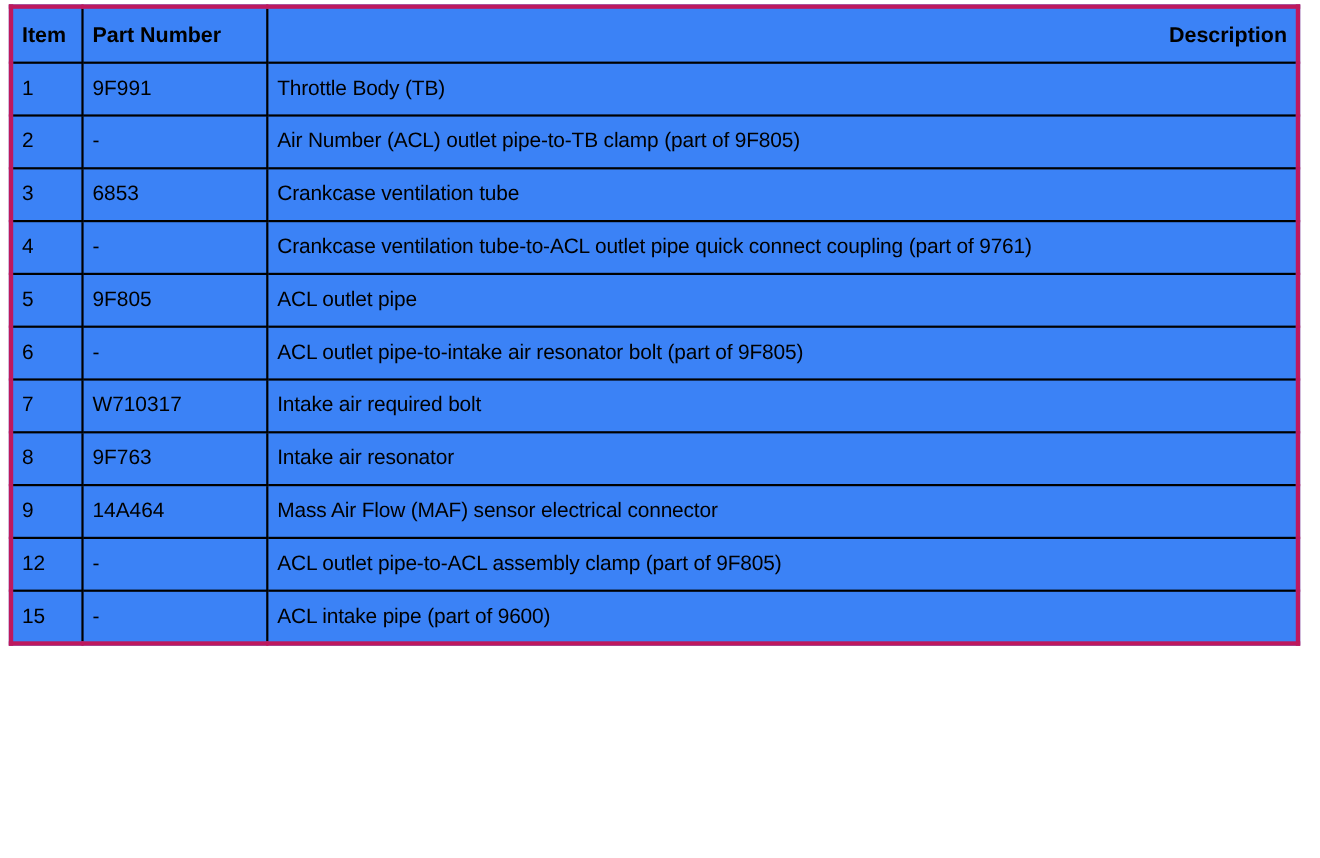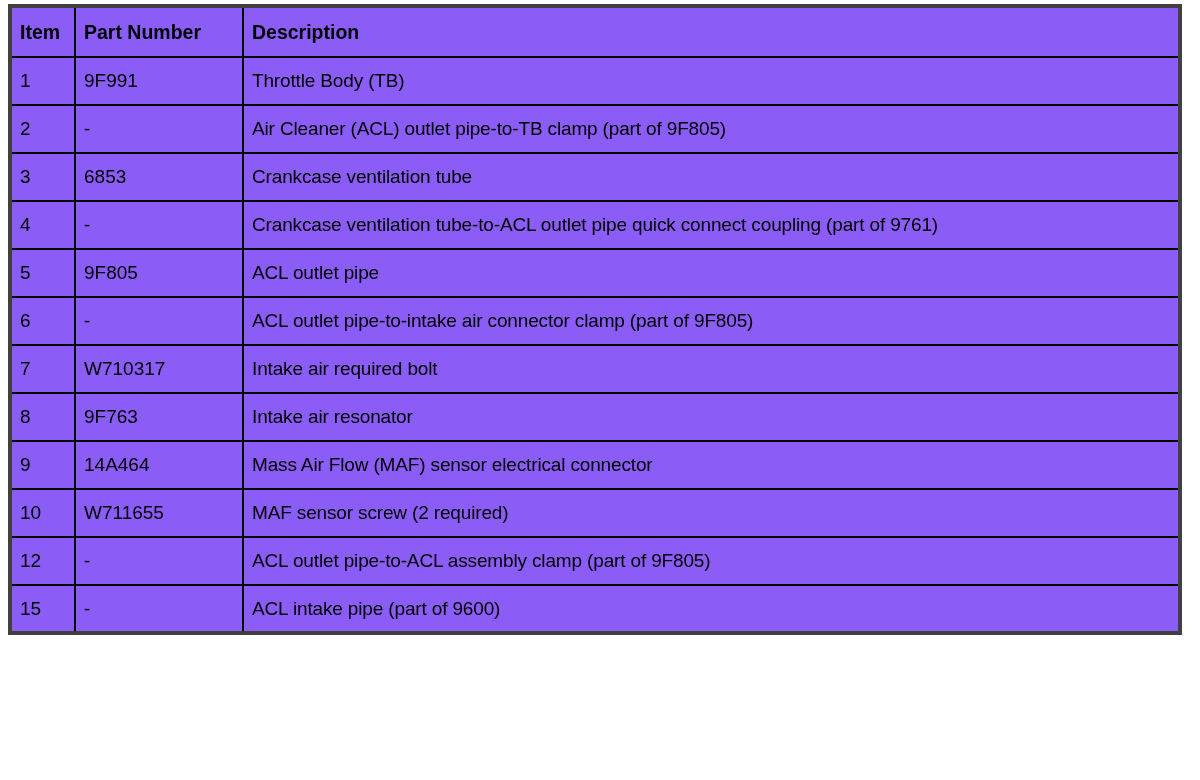--- a/index.html
+++ b/index.html
@@ -29,22 +29,22 @@
     position: absolute;
     left: 8px;
     top: 4px;
     width: 1170px;
   }
 
   table.parts-table {
     border-collapse: collapse;
     table-layout: fixed;
     width: 1170px;
-    border: 4px solid #404040;
-    background: #8b5cf6;
+    border: 4px solid #be185d;
+    background: #3b82f6;
   }
 
   table.parts-table col.col-item   { width: 65px;  }
   table.parts-table col.col-part   { width: 168px; }
   table.parts-table col.col-desc   { width: 937px; }
 
   table.parts-table th,
   table.parts-table td {
     border: 2px solid #000000;
     height: 48px;
@@ -58,21 +58,21 @@
   }
 
   table.parts-table thead th {
     font-weight: bold;
     height: 51px;
     font-size: 19.5px;
     text-align: left;
   }
 
   table.parts-table thead th.desc-head {
-    text-align: left;
+    text-align: right;
   }
 
   table.parts-table tbody td {
     font-weight: normal;
   }
 
   td.cell-item,
   td.cell-part {
     text-align: left;
   }
@@ -103,63 +103,58 @@
       </thead>
       <tbody id="parts-table-body">
           <tr>
             <td class="cell-item">1</td>
             <td class="cell-part">9F991</td>
             <td class="cell-desc">Throttle Body (TB)</td>
           </tr>
           <tr>
             <td class="cell-item">2</td>
             <td class="cell-part">-</td>
-            <td class="cell-desc">Air Cleaner (ACL) outlet pipe-to-TB clamp (part of 9F805)</td>
+            <td class="cell-desc">Air Number (ACL) outlet pipe-to-TB clamp (part of 9F805)</td>
           </tr>
           <tr>
             <td class="cell-item">3</td>
             <td class="cell-part">6853</td>
             <td class="cell-desc">Crankcase ventilation tube</td>
           </tr>
           <tr>
             <td class="cell-item">4</td>
             <td class="cell-part">-</td>
             <td class="cell-desc">Crankcase ventilation tube-to-ACL outlet pipe quick connect coupling (part of 9761)</td>
           </tr>
           <tr>
             <td class="cell-item">5</td>
             <td class="cell-part">9F805</td>
             <td class="cell-desc">ACL outlet pipe</td>
           </tr>
           <tr>
             <td class="cell-item">6</td>
             <td class="cell-part">-</td>
-            <td class="cell-desc">ACL outlet pipe-to-intake air connector clamp (part of 9F805)</td>
+            <td class="cell-desc">ACL outlet pipe-to-intake air resonator bolt (part of 9F805)</td>
           </tr>
           <tr>
             <td class="cell-item">7</td>
             <td class="cell-part">W710317</td>
             <td class="cell-desc">Intake air required bolt</td>
           </tr>
           <tr>
             <td class="cell-item">8</td>
             <td class="cell-part">9F763</td>
             <td class="cell-desc">Intake air resonator</td>
           </tr>
           <tr>
             <td class="cell-item">9</td>
             <td class="cell-part">14A464</td>
             <td class="cell-desc">Mass Air Flow (MAF) sensor electrical connector</td>
           </tr>
           <tr>
-            <td class="cell-item">10</td>
-            <td class="cell-part">W711655</td>
-            <td class="cell-desc">MAF sensor screw (2 required)</td>
-          </tr>
-          <tr>
             <td class="cell-item">12</td>
             <td class="cell-part">-</td>
             <td class="cell-desc">ACL outlet pipe-to-ACL assembly clamp (part of 9F805)</td>
           </tr>
           <tr>
             <td class="cell-item">15</td>
             <td class="cell-part">-</td>
             <td class="cell-desc">ACL intake pipe (part of 9600)</td>
           </tr>
         </tbody>

